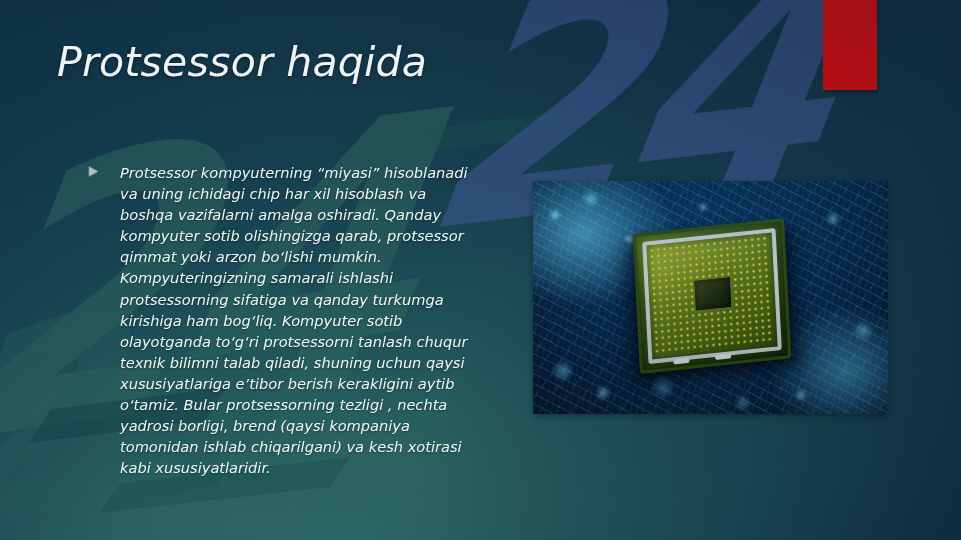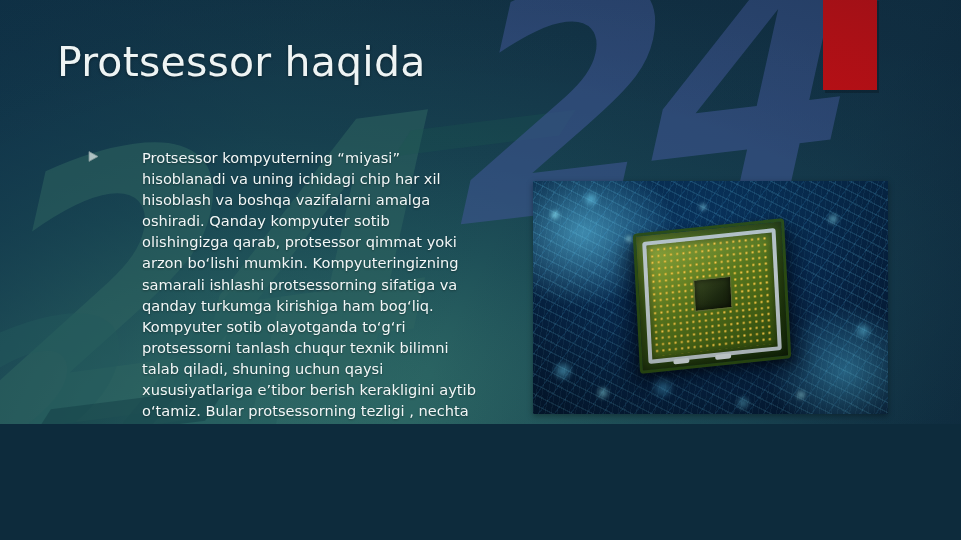--- a/index.html
+++ b/index.html
@@ -3,24 +3,25 @@
 <meta charset="utf-8">
 <style>
   html, body {
     margin: 0;
     padding: 0;
     background: #0d2b3c;
   }
   #slide {
     position: relative;
     width: 961px;
-    height: 424px;
+    height: 540px;
     overflow: hidden;
     font-family: "DejaVu Sans", sans-serif;
     background: #1b4a52;
+    font-style: italic;
   }
 
   
   .bg-base {
     position: absolute;
     inset: 0;
     background:
       radial-gradient(130% 105% at 18% 96%, #33706a 0%, #2a6362 22%, #1e5058 42%, #17404f 62%, #143749 80%, #123145 100%);
   }
   .bg-tint {
@@ -107,25 +108,24 @@
     color: #eef4f4;
     letter-spacing: 0.2px;
     text-shadow: 0 1px 3px rgba(0,0,0,0.42);
     white-space: nowrap;
   }
 
   
   .body-block {
     position: absolute;
     left: 88px;
-    top: 147px;
+    top: 162px;
     width: 392px;
     display: flex;
     align-items: flex-start;
-    gap: 22px;
   }
   .bullet {
     width: 16px;
     flex: 0 0 16px;
     padding-top: 4px;
     margin-right: 16px;
     color: #cfdcdc;
     opacity: 0.85;
   }
   .bullet svg { display: block; }

